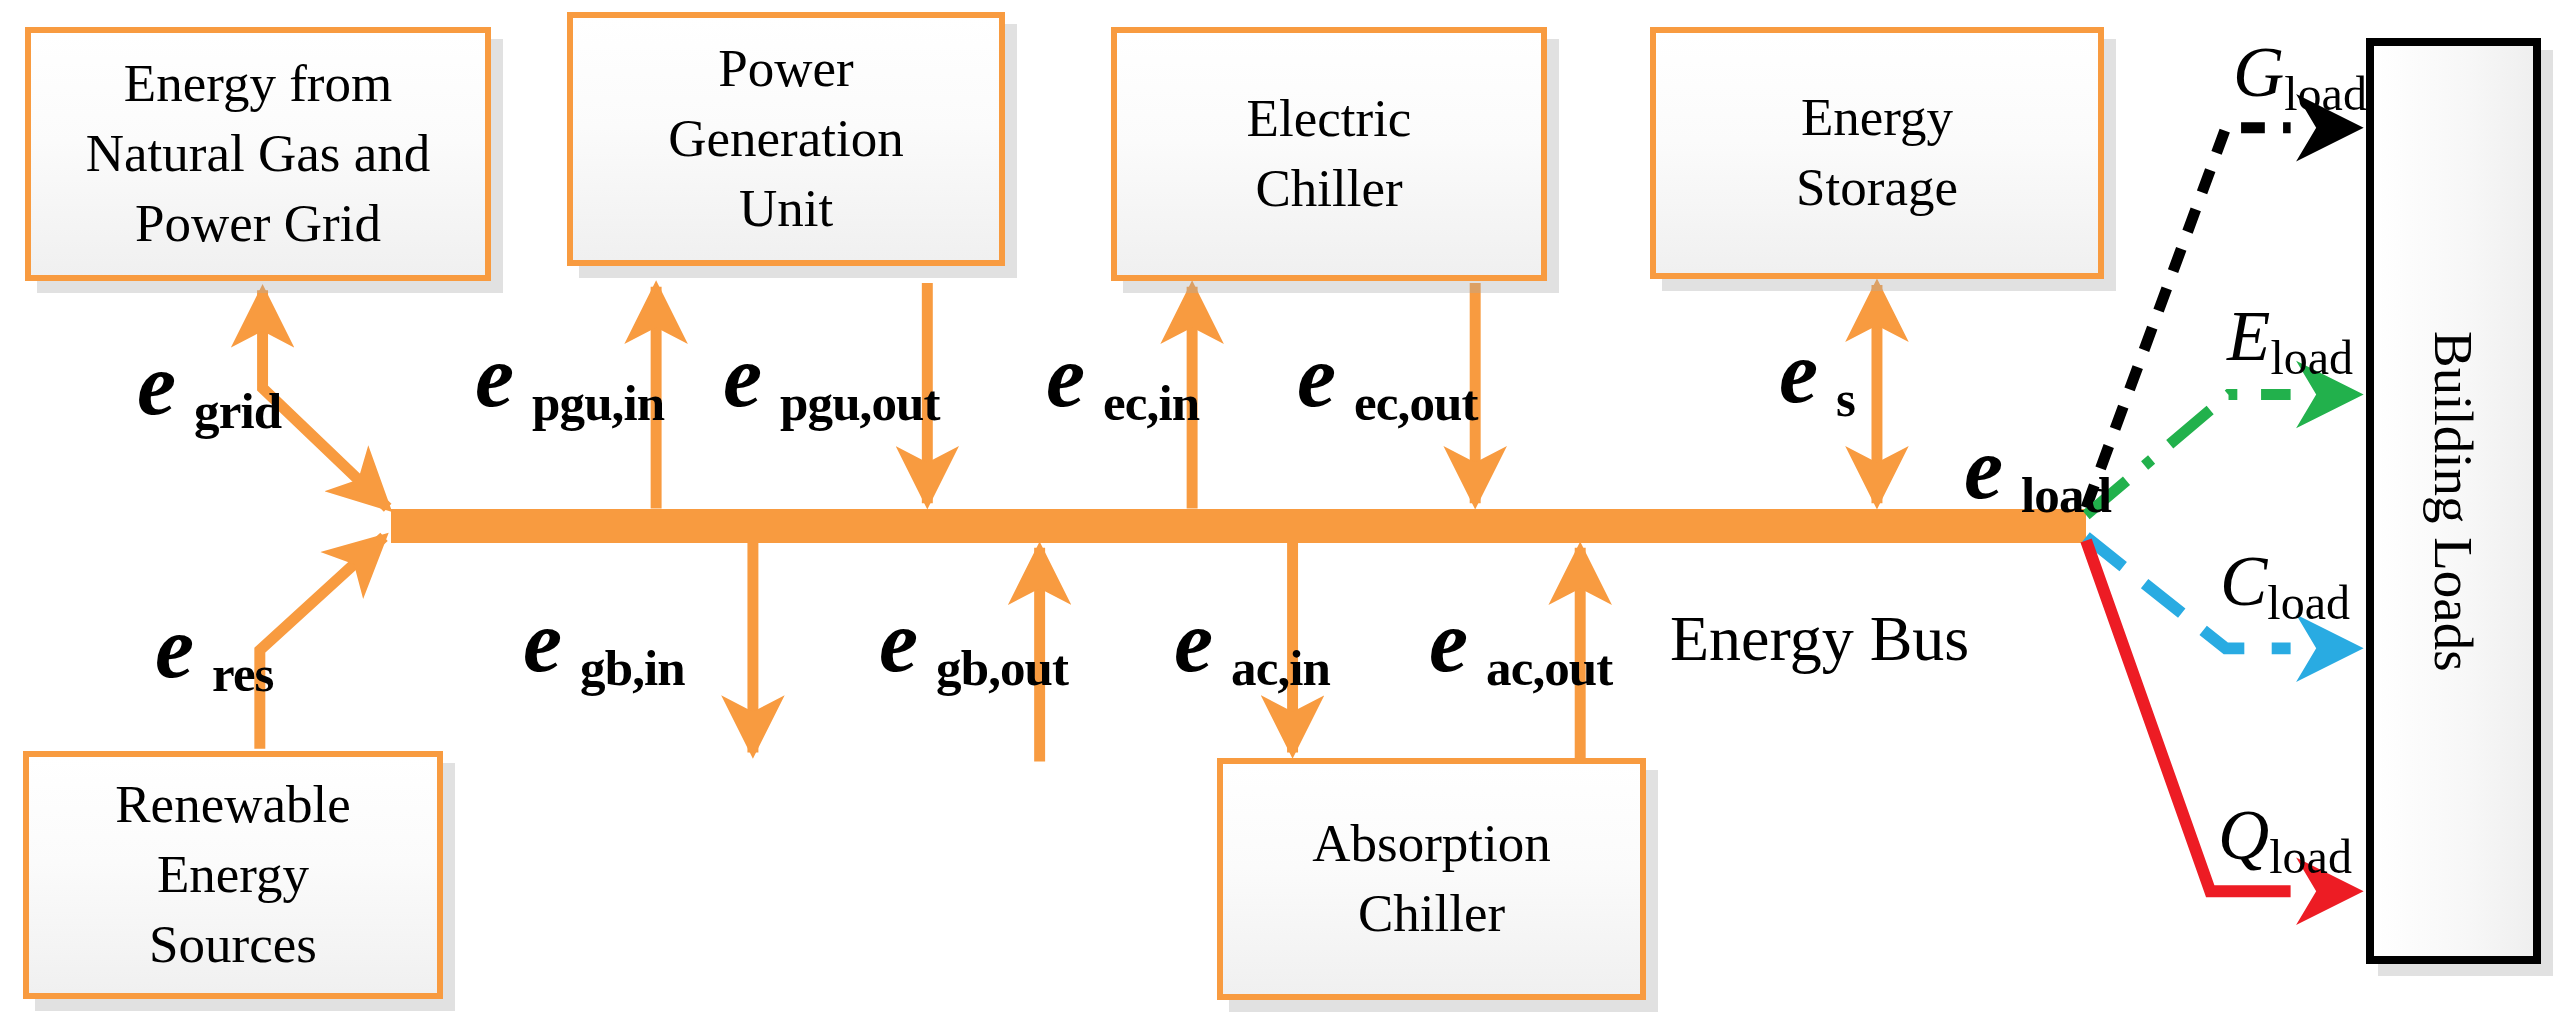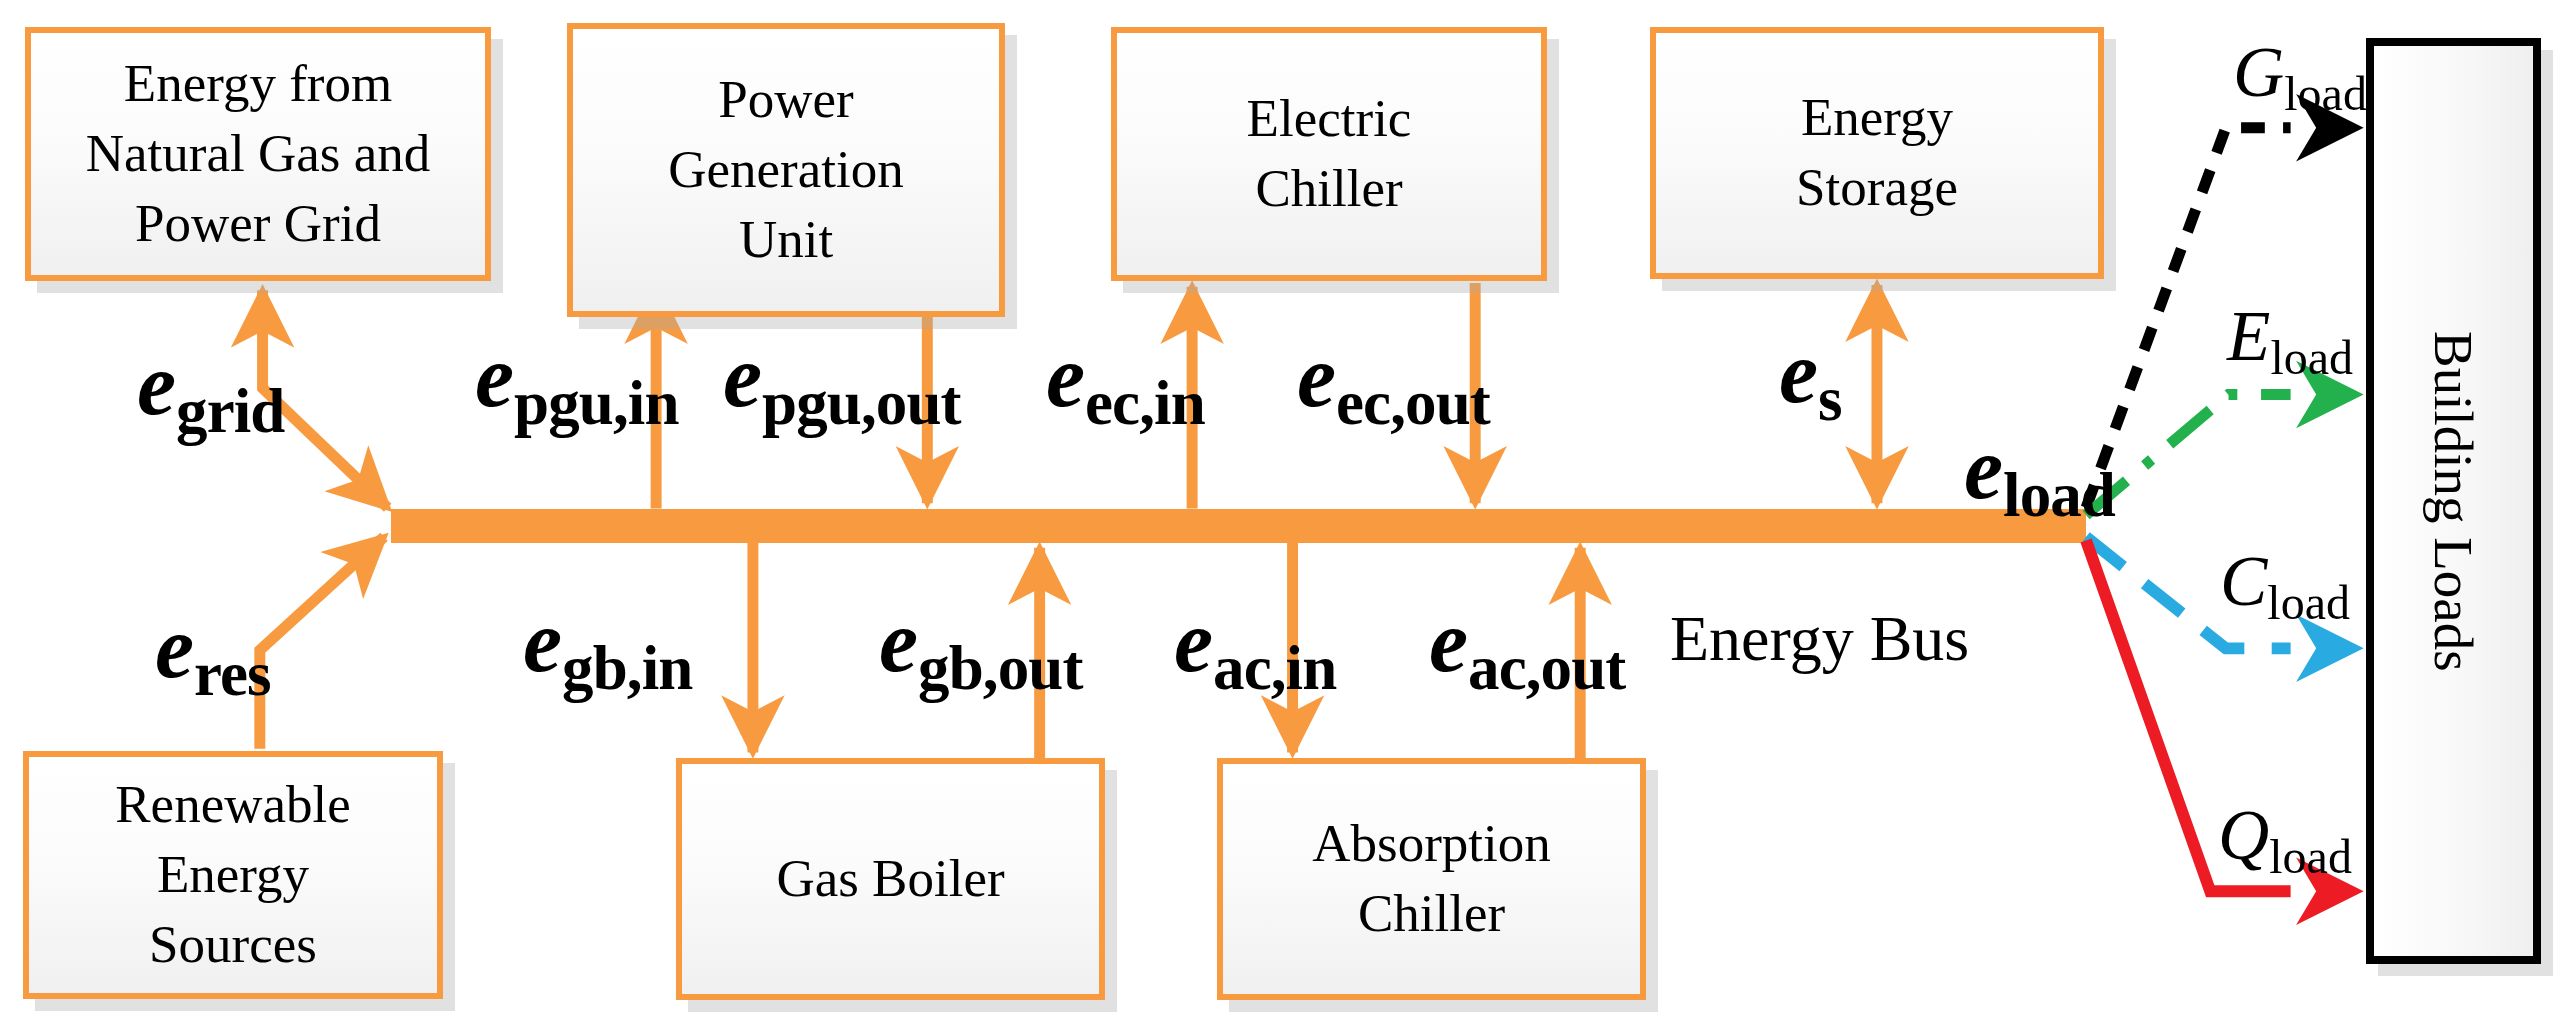--- a/index.html
+++ b/index.html
@@ -27,21 +27,21 @@
     writing-mode:vertical-rl;text-align:center;
     font-size:55px;line-height:1;
   }
   .busbar{position:absolute;left:391px;top:509px;width:1695px;height:34px;background:#f89b40;}
   #arrows{position:absolute;left:0;top:0;z-index:3;}
   .obox,.bbox{z-index:4;}
   .lab{position:absolute;z-index:5;white-space:nowrap;}
   
   .flab{line-height:1;font-size:88px;}
   .flab .fb{font-style:italic;font-weight:bold;}
-  .flab .fs{font-weight:bold;font-size:63px;vertical-align:-0.28em;letter-spacing:-0.9px;}
+  .flab .fs{font-weight:bold;font-size:51px;vertical-align:-0.28em;letter-spacing:-0.9px;margin-left:18px;}
   
   .llab{line-height:1;font-size:71px;}
   .llab .fb{font-style:italic;}
   .llab .fs{font-size:48px;vertical-align:-0.30em;}
   .buslabel{position:absolute;left:1670px;top:607px;z-index:5;font-weight:normal;font-size:64px;line-height:1;white-space:nowrap;}
 </style>
 </head>
 <body>
 
 <div id="canvas">
@@ -74,31 +74,30 @@
     <polygon points="2588,432 2514,395 2536,432 2514,469" fill="#22b14c"></polygon>
     <path d="M2284,588 L2437,710 L2508,710" stroke="#29abe2" stroke-width="13" fill="none" stroke-dasharray="52 30"></path>
     <polygon points="2588,710 2514,673 2536,710 2514,747" fill="#29abe2"></polygon>
     <path d="M2284,592 L2420,976 L2508,976" stroke="#ed1c24" stroke-width="13" fill="none"></path>
     <polygon points="2588,976 2514,939 2536,976 2514,1013" fill="#ed1c24"></polygon>
   </svg>
 
   <div class="obox" style="left:25px;top:27px;width:466px;height:254px">Energy from
 Natural Gas and
 Power Grid</div>
-  <div class="obox" style="left:567px;top:23px;width:438px;height:294px">Power
+  <div class="obox" style="left:567px;top:12px;width:438px;height:254px">Power
 Generation
 Unit</div>
   <div class="obox" style="left:1111px;top:27px;width:436px;height:254px">Electric
 Chiller</div>
   <div class="obox" style="left:1650px;top:27px;width:454px;height:252px">Energy
 Storage</div>
   <div class="obox" style="left:23px;top:751px;width:420px;height:248px">Renewable
 Energy
 Sources</div>
-  <div class="obox" style="left:676px;top:758px;width:429px;height:242px">Gas Boiler</div>
   <div class="obox" style="left:1217px;top:758px;width:429px;height:242px">Absorption
 Chiller</div>
   <div class="bbox" style="left:2366px;top:38px;width:175px;height:926px">Building Loads</div>
 
   <div class="buslabel">Energy Bus</div>
 
   <div class="lab flab" style="left:137px;top:341px"><span class="fb">e</span><span class="fs">grid</span></div>
   <div class="lab flab" style="left:155px;top:604px"><span class="fb">e</span><span class="fs">res</span></div>
   <div class="lab flab" style="left:475px;top:333px"><span class="fb">e</span><span class="fs">pgu,in</span></div>
   <div class="lab flab" style="left:723px;top:333px"><span class="fb">e</span><span class="fs">pgu,out</span></div>

